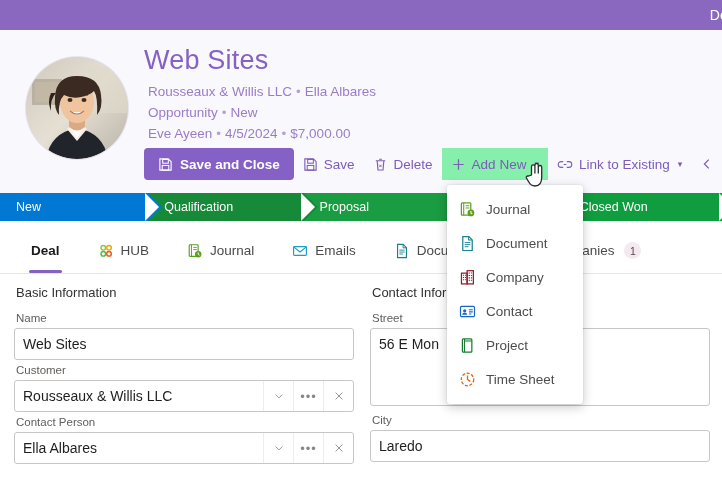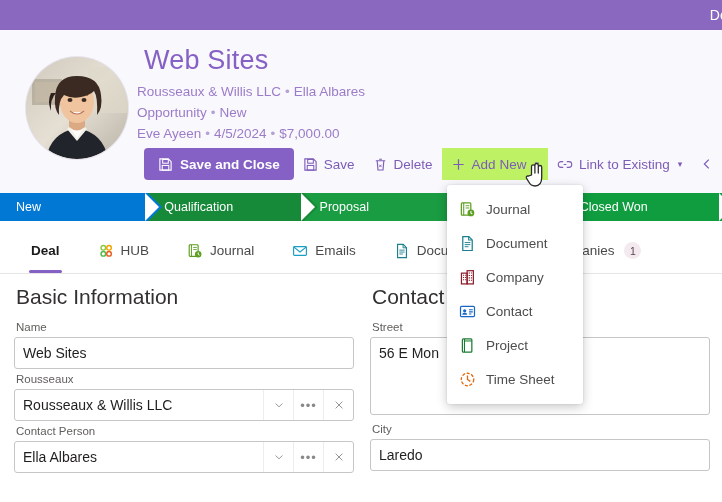--- a/index.html
+++ b/index.html
@@ -34,21 +34,21 @@
     box-shadow:0 0 0 1px #e7e3ef;
   }
   .avatar svg { display:block; width:102px; height:102px; }
 
   .rec-title {
     position:absolute; left:144px; top:15px;
     font-size:27px; color:#8661c5; font-weight:400; letter-spacing:.2px;
     white-space:nowrap;
   }
   .rec-line {
-    position:absolute; left:137px;
+    position:absolute; left:148px;
     font-size:13.5px; color:#9b7cc9; white-space:nowrap;text-align:center;
   }
   .rec-line.l1 { top:54px; }
   .rec-line.l2 { top:75px; }
   .rec-line.l3 { top:96px; }
   .sep { padding:0 4px; color:#b5a0d8; }
 
   
   .cmdbar {
     position:absolute; left:144px; top:118px;
@@ -60,21 +60,21 @@
     padding:0 14px; font-size:13.5px; font-weight:bold;
     font-family:"Liberation Sans", sans-serif; cursor:pointer;
     white-space:nowrap;
   }
   .btn-cmd {
     height:32px; display:flex; align-items:center; gap:6px;
     background:transparent; border:none; color:#7d5cb8;
     padding:0 9px; font-size:13.5px; cursor:pointer; white-space:nowrap;
     font-family:"Liberation Sans", sans-serif;
   }
-  .btn-cmd.active { background:#bef264;justify-content:flex-end; }
+  .btn-cmd.active { background:#86efac;justify-content:flex-end; }
   .chev { font-size:9px; color:#7d5cb8; margin-left:2px; }
   .ico { display:inline-flex; align-items:center; justify-content:center; }
 
   
   .pipeline {
     position:absolute; left:0; top:193px; width:722px; height:28px;
     display:flex; overflow:hidden;
   }
   .stage {
     position:relative; height:28px; display:flex; align-items:center;
@@ -113,21 +113,21 @@
     min-width:17px; height:17px; padding:0 4px; border-radius:9px;
     background:#f3e9ee; color:#5a4750; font-size:10.5px; font-weight:normal;
     margin-left:3px;
   }
 
   
   .form { position:absolute; left:0; top:275px; width:722px; height:227px; background:#fff; }
   .col { position:absolute; top:0; }
   .col-left { left:14px; width:340px; }
   .col-right { left:370px; width:340px; }
-  .section-title { font-size:21px; color:#323130; margin:10px 0 12px 2px; }
+  .section-title { font-size:13px; color:#323130; margin:10px 0 12px 2px; }
   .field { margin-bottom:4px; }
   .flabel { font-size:11.5px; color:#605e5c; margin:0 0 4px 2px; display:block; }
   .fctl {
     display:flex; align-items:center;
     border:1px solid #c8c6c4; border-radius:3px; background:#fff;
     height:32px; overflow:hidden;
   }
   .fctl input {
     flex:1; border:none; outline:none; height:30px;
     font-size:14px; color:#201f1e; padding:0 8px;
@@ -382,21 +382,21 @@
       <div class="section-title">Basic Information</div>
 
       <div class="field">
         <span class="flabel">Name</span>
         <div class="fctl">
           <input type="text" value="Web Sites" style="">
         </div>
       </div>
 
       <div class="field">
-        <span class="flabel">Rousseaux</span>
+        <span class="flabel">Customer</span>
         <div class="fctl">
           <input type="text" value="Rousseaux &amp; Willis LLC" style="">
           <span class="fbtn">
             <svg width="12" height="12" viewBox="0 0 16 16">
                 <path d="M3.5 6L8 10.5 12.5 6" fill="none" stroke="#8a8886" stroke-width="1.2"></path>
               </svg>
           </span>
           <span class="fbtn ell">•••</span>
           <span class="fbtn clr">
             <svg width="12" height="12" viewBox="0 0 16 16">

